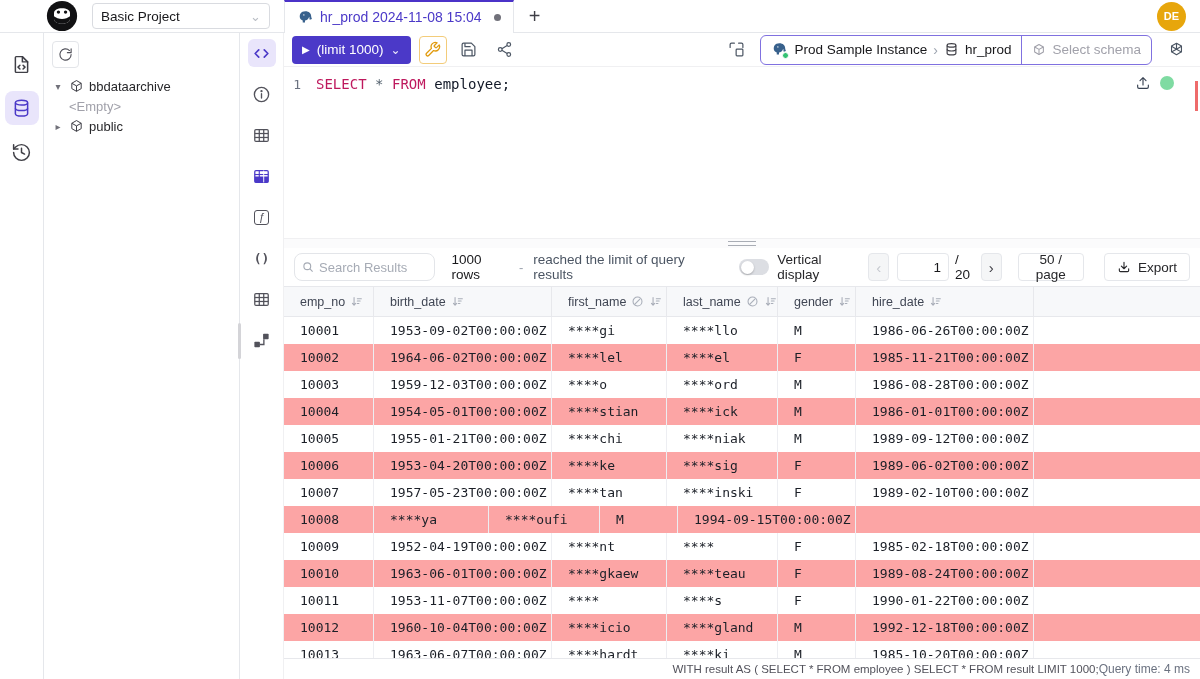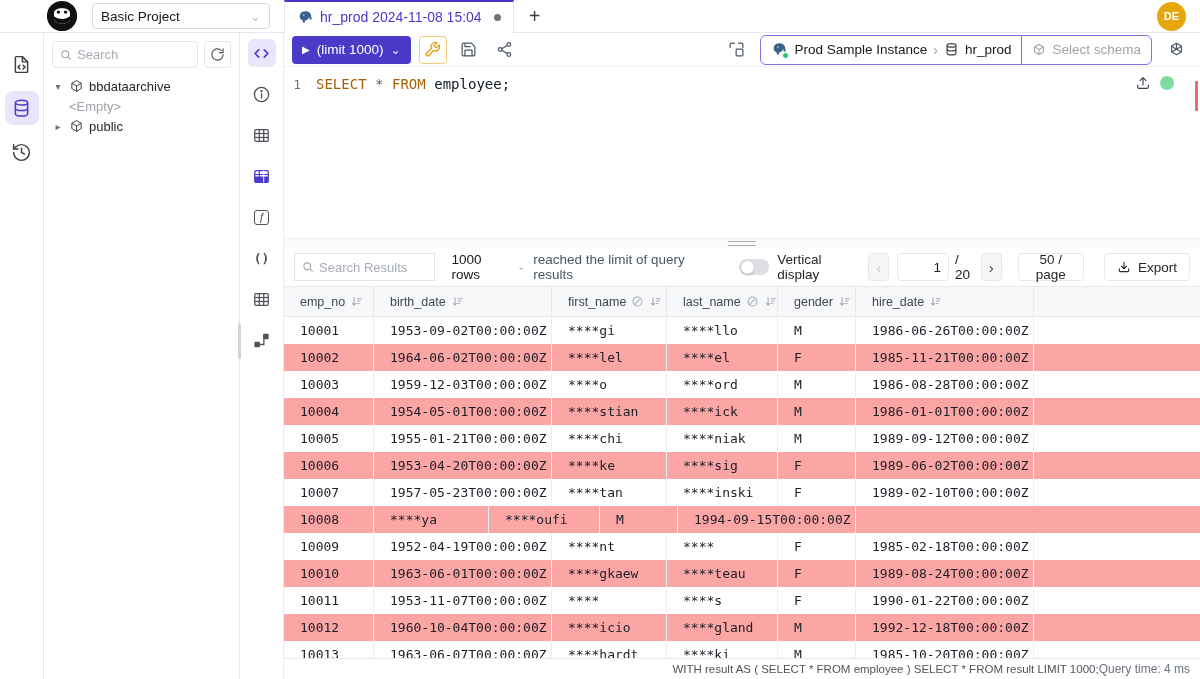--- a/index.html
+++ b/index.html
@@ -68,36 +68,36 @@
   .schema-sel svg { width:14px; height:14px; }
   .pgwrap { position:relative; width:17px; height:17px; }
   .pgwrap svg { width:17px; height:17px; }
   .pgwrap .status { position:absolute; right:-1px; bottom:-1px; width:7px; height:7px; border-radius:50%; background:#34c272; border:1.5px solid #fff; }
 
   
   .editor { height:171px; flex:0 0 171px; position:relative; padding-top:9px; font-family:"DejaVu Sans Mono", monospace; font-size:14px; }
   .codeline { display:flex; align-items:baseline; }
   .linenum { width:32px; text-align:right; padding-right:15px; color:#6b7280; font-size:13px; }
   .tok { margin-right:8.5px; }
-  .kw { color:#a16207; }
+  .kw { color:#be185d; }
   .op { color:#52606d; }
   .id { color:#111827; }
   .ed-actions { position:absolute; top:8px; right:26px; display:flex; align-items:center; gap:9px; }
   .ed-actions svg { width:16px; height:16px; color:#374151; }
   .greendot { width:14px; height:14px; border-radius:50%; background:#7fdba2; }
   .ruler { position:absolute; top:14px; right:2px; width:3px; height:30px; background:#ee6b6b; }
 
   
   .hsplit { height:10px; flex:0 0 10px; background:#fbfbfc; border-top:1px solid #f0f0f2; position:relative; }
   .grip { position:absolute; left:50%; top:2px; transform:translateX(-50%); width:28px; height:5px; border-top:1.6px solid #a9adb5; border-bottom:1.6px solid #a9adb5; }
 
   
   .results { flex:1; display:flex; flex-direction:column; min-height:0; }
   .rtoolbar { height:38px; flex:0 0 38px; display:flex; align-items:center; padding:0 10px; gap:8px; }
-  .rsearch { width:152px; height:28px; border:1px solid #e3e5e9; border-radius:0; display:flex; align-items:center; gap:5px; padding:0 7px; color:#a6abb5; }
+  .rsearch { width:152px; height:28px; border:1px solid #e3e5e9; border-radius:8px; display:flex; align-items:center; gap:5px; padding:0 7px; color:#a6abb5; }
   .rsearch input { border:none; outline:none; width:100%; font-size:13px; color:#374151; font-family:inherit; }
   .rsearch input::placeholder { color:#a6abb5; }
   .rowsinfo { color:#18181b; font-size:13.5px; margin-left:8px; }
   .dash { color:#9ca3af; margin:0 2px; }
   .limitnote { color:#4b5563; font-size:13.5px; }
   .toggle { width:30px; height:16px; border-radius:9px; background:#dcdee3; position:relative; margin-left:18px; flex:0 0 30px; }
   .toggle .knob { position:absolute; left:1.5px; top:1.5px; width:13px; height:13px; border-radius:50%; background:#fff; box-shadow:0 1px 2px rgba(0,0,0,.25); }
   .tglabel { color:#27272a; font-size:13.5px; }
   .pager { margin-left:auto; display:flex; align-items:center; gap:8px; }
   .pbtn { width:26px; height:28px; border:1px solid #e5e7eb; background:#f5f6f7; border-radius:4px; display:flex; align-items:center; justify-content:center; font-size:15px; }
@@ -179,27 +179,20 @@
         <svg viewBox="0 0 24 24" fill="none" stroke="currentColor" stroke-width="1.7" stroke-linecap="round" stroke-linejoin="round">
           <path d="M3 12a9 9 0 1 0 9-9 9.75 9.75 0 0 0-6.74 2.74L3 8"></path>
             <path d="M3 3v5h5"></path>
             <path d="M12 7v5l3.5 1.8"></path>
         </svg>
       </div>
     </nav>
 
     <aside class="tree">
       <div class="tree-top">
-        <div class="tree-search">
-          <svg width="14" height="14" viewBox="0 0 16 16" fill="none" stroke="currentColor" stroke-width="1.5">
-            <circle cx="7" cy="7" r="4.5"></circle>
-              <line x1="10.6" y1="10.6" x2="14" y2="14"></line>
-          </svg>
-          <input placeholder="Search" style="">
-        </div>
         <button class="tree-refresh">
           <svg width="15" height="15" viewBox="0 0 24 24" fill="none" stroke="currentColor" stroke-width="1.8" stroke-linecap="round" stroke-linejoin="round">
             <path d="M21 12a9 9 0 1 1-2.64-6.36"></path>
               <path d="M21 3v6h-6"></path>
           </svg>
         </button>
       </div>
       <div class="tree-items">
         <div class="titem">
           <span class="caret">▾</span>

